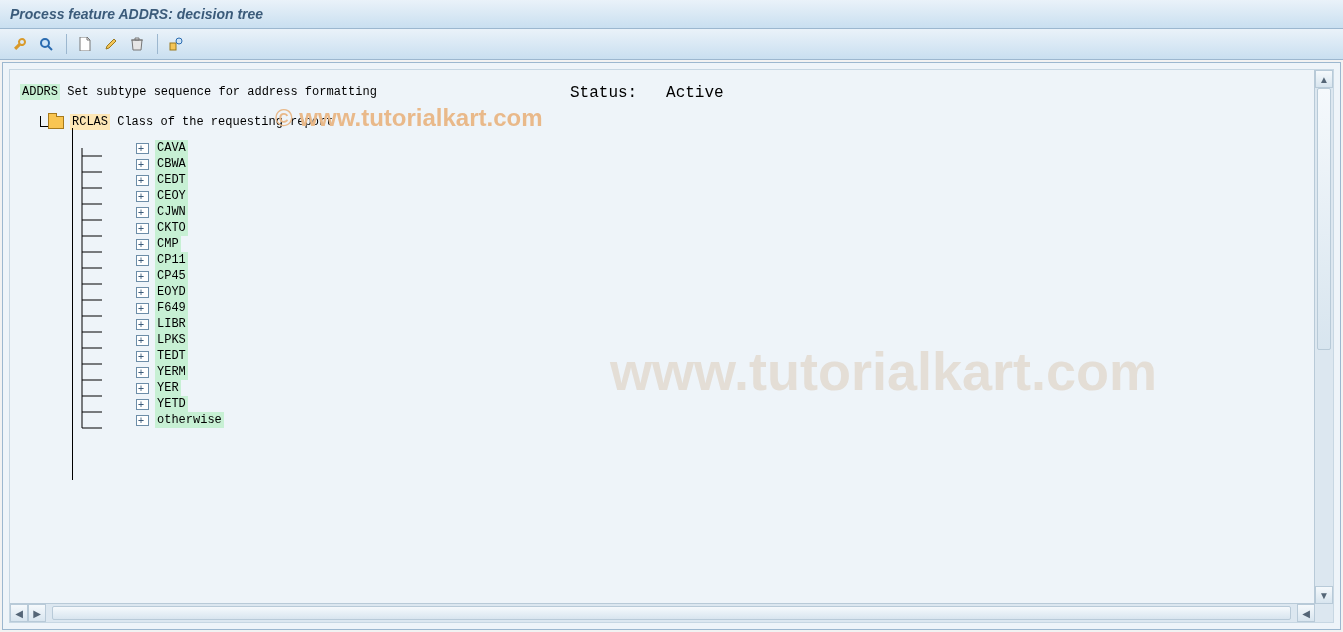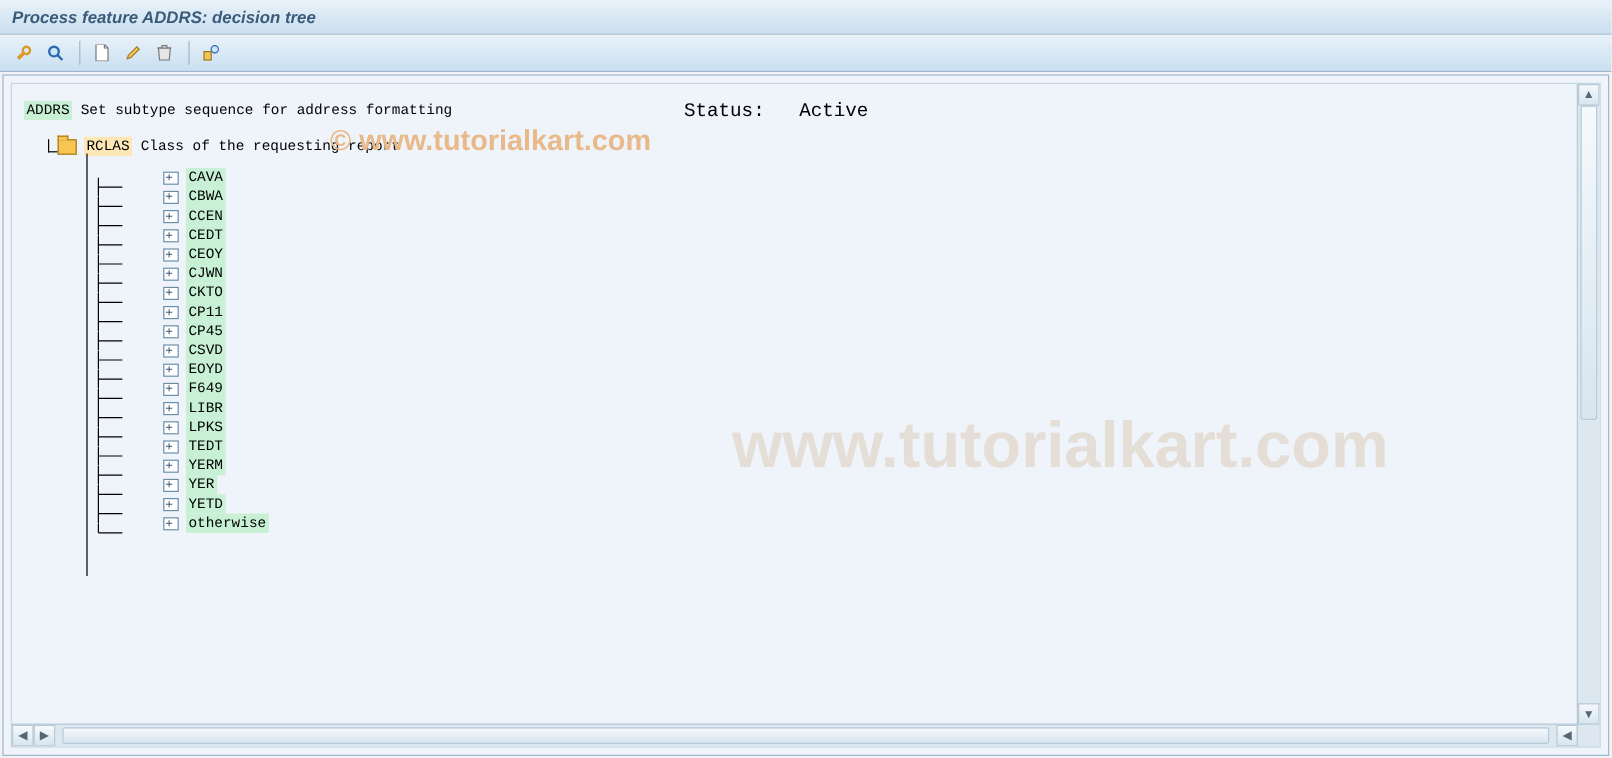--- a/index.html
+++ b/index.html
@@ -269,49 +269,45 @@
                 <line x1="2" y1="0" x2="2" y2="16" stroke="#000"></line>
                 <line x1="2" y1="8" x2="22" y2="8" stroke="#000"></line>
               </svg></span><span class="collapsed-box"></span><span class="hl">CAVA</span></div>
           <div class="line indent2"><span class="tree-conn" style="position: relative;"><svg width="38" height="16" style="position:absolute;left:-18px;top:0">
                 <line x1="2" y1="0" x2="2" y2="16" stroke="#000"></line>
                 <line x1="2" y1="8" x2="22" y2="8" stroke="#000"></line>
               </svg></span><span class="collapsed-box"></span><span class="hl">CBWA</span></div>
           <div class="line indent2"><span class="tree-conn" style="position: relative;"><svg width="38" height="16" style="position:absolute;left:-18px;top:0">
                 <line x1="2" y1="0" x2="2" y2="16" stroke="#000"></line>
                 <line x1="2" y1="8" x2="22" y2="8" stroke="#000"></line>
-              </svg></span><span class="collapsed-box"></span><span class="hl">CCEN</span></div>
-          <div class="line indent2"><span class="tree-conn" style="position: relative;"><svg width="38" height="16" style="position:absolute;left:-18px;top:0">
-                <line x1="2" y1="0" x2="2" y2="16" stroke="#000"></line>
-                <line x1="2" y1="8" x2="22" y2="8" stroke="#000"></line>
               </svg></span><span class="collapsed-box"></span><span class="hl">CEDT</span></div>
           <div class="line indent2"><span class="tree-conn" style="position: relative;"><svg width="38" height="16" style="position:absolute;left:-18px;top:0">
                 <line x1="2" y1="0" x2="2" y2="16" stroke="#000"></line>
                 <line x1="2" y1="8" x2="22" y2="8" stroke="#000"></line>
               </svg></span><span class="collapsed-box"></span><span class="hl">CEOY</span></div>
           <div class="line indent2"><span class="tree-conn" style="position: relative;"><svg width="38" height="16" style="position:absolute;left:-18px;top:0">
                 <line x1="2" y1="0" x2="2" y2="16" stroke="#000"></line>
                 <line x1="2" y1="8" x2="22" y2="8" stroke="#000"></line>
               </svg></span><span class="collapsed-box"></span><span class="hl">CJWN</span></div>
           <div class="line indent2"><span class="tree-conn" style="position: relative;"><svg width="38" height="16" style="position:absolute;left:-18px;top:0">
                 <line x1="2" y1="0" x2="2" y2="16" stroke="#000"></line>
                 <line x1="2" y1="8" x2="22" y2="8" stroke="#000"></line>
               </svg></span><span class="collapsed-box"></span><span class="hl">CKTO</span></div>
           <div class="line indent2"><span class="tree-conn" style="position: relative;"><svg width="38" height="16" style="position:absolute;left:-18px;top:0">
                 <line x1="2" y1="0" x2="2" y2="16" stroke="#000"></line>
                 <line x1="2" y1="8" x2="22" y2="8" stroke="#000"></line>
+              </svg></span><span class="collapsed-box"></span><span class="hl">CMP</span></div>
+          <div class="line indent2"><span class="tree-conn" style="position: relative;"><svg width="38" height="16" style="position:absolute;left:-18px;top:0">
+                <line x1="2" y1="0" x2="2" y2="16" stroke="#000"></line>
+                <line x1="2" y1="8" x2="22" y2="8" stroke="#000"></line>
               </svg></span><span class="collapsed-box"></span><span class="hl">CP11</span></div>
           <div class="line indent2"><span class="tree-conn" style="position: relative;"><svg width="38" height="16" style="position:absolute;left:-18px;top:0">
                 <line x1="2" y1="0" x2="2" y2="16" stroke="#000"></line>
                 <line x1="2" y1="8" x2="22" y2="8" stroke="#000"></line>
               </svg></span><span class="collapsed-box"></span><span class="hl">CP45</span></div>
-          <div class="line indent2"><span class="tree-conn" style="position: relative;"><svg width="38" height="16" style="position:absolute;left:-18px;top:0">
-                <line x1="2" y1="0" x2="2" y2="16" stroke="#000"></line>
-                <line x1="2" y1="8" x2="22" y2="8" stroke="#000"></line>
-              </svg></span><span class="collapsed-box"></span><span class="hl">CSVD</span></div>
           <div class="line indent2"><span class="tree-conn" style="position: relative;"><svg width="38" height="16" style="position:absolute;left:-18px;top:0">
                 <line x1="2" y1="0" x2="2" y2="16" stroke="#000"></line>
                 <line x1="2" y1="8" x2="22" y2="8" stroke="#000"></line>
               </svg></span><span class="collapsed-box"></span><span class="hl">EOYD</span></div>
           <div class="line indent2"><span class="tree-conn" style="position: relative;"><svg width="38" height="16" style="position:absolute;left:-18px;top:0">
                 <line x1="2" y1="0" x2="2" y2="16" stroke="#000"></line>
                 <line x1="2" y1="8" x2="22" y2="8" stroke="#000"></line>
               </svg></span><span class="collapsed-box"></span><span class="hl">F649</span></div>
           <div class="line indent2"><span class="tree-conn" style="position: relative;"><svg width="38" height="16" style="position:absolute;left:-18px;top:0">
                 <line x1="2" y1="0" x2="2" y2="16" stroke="#000"></line>

